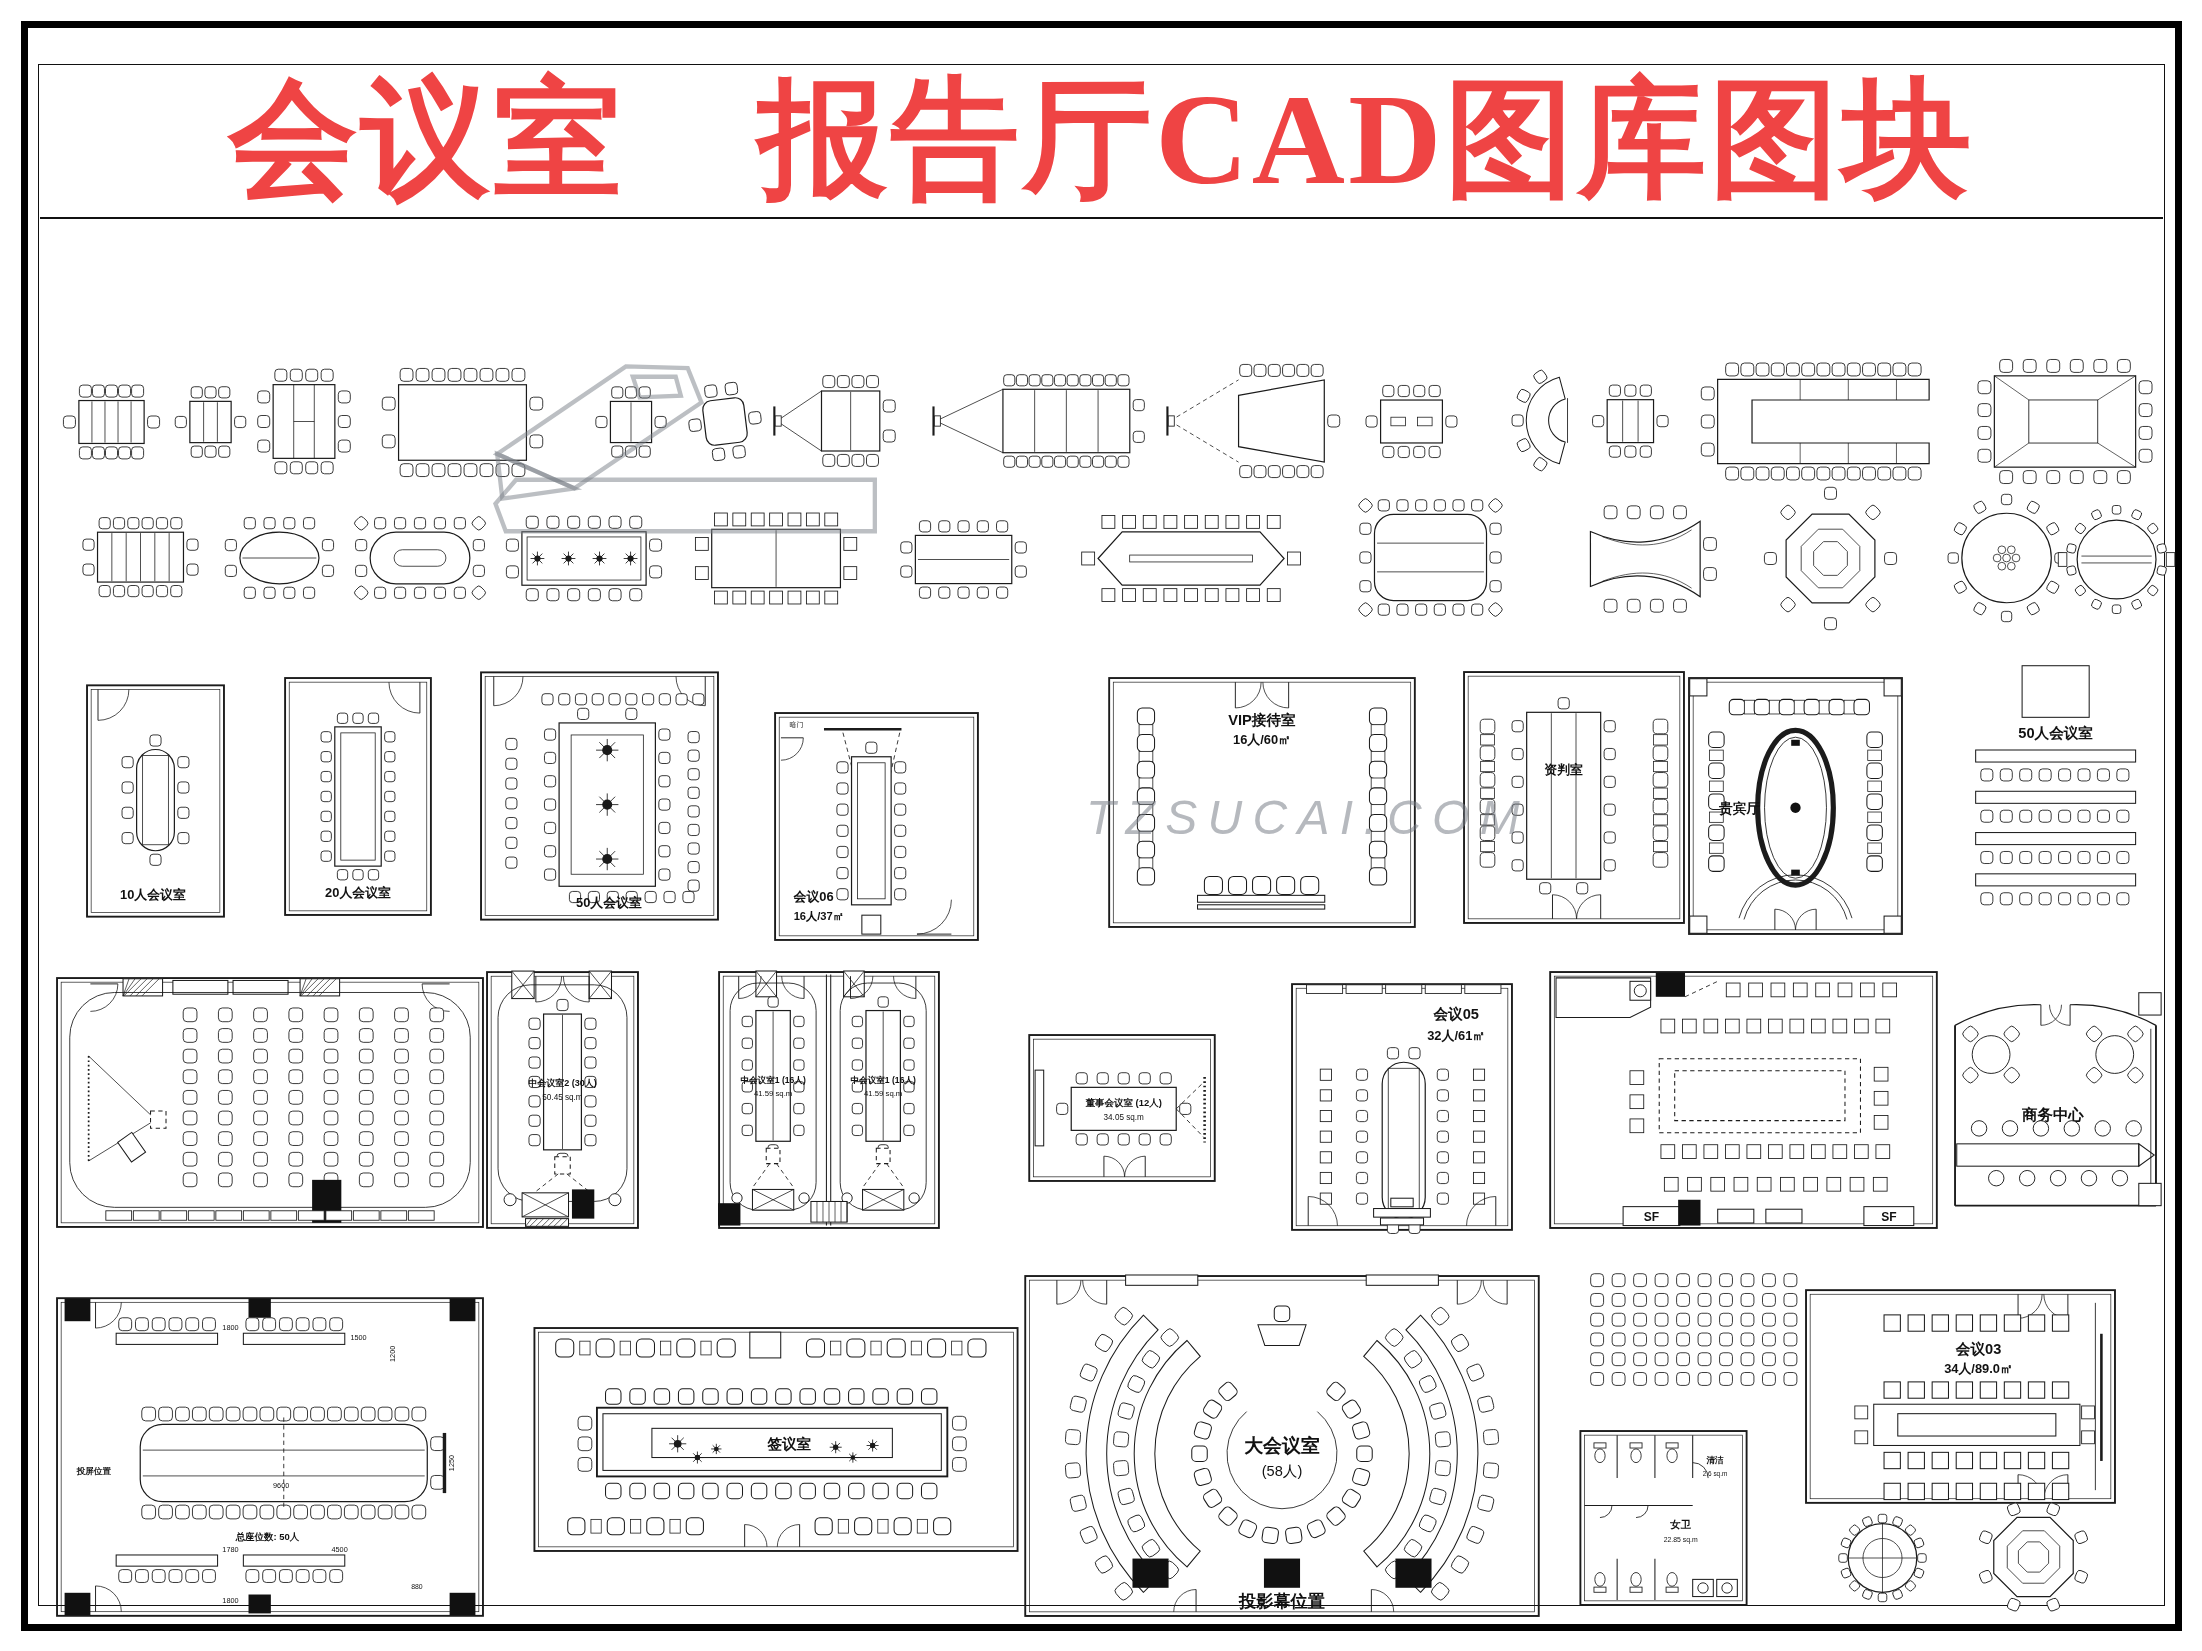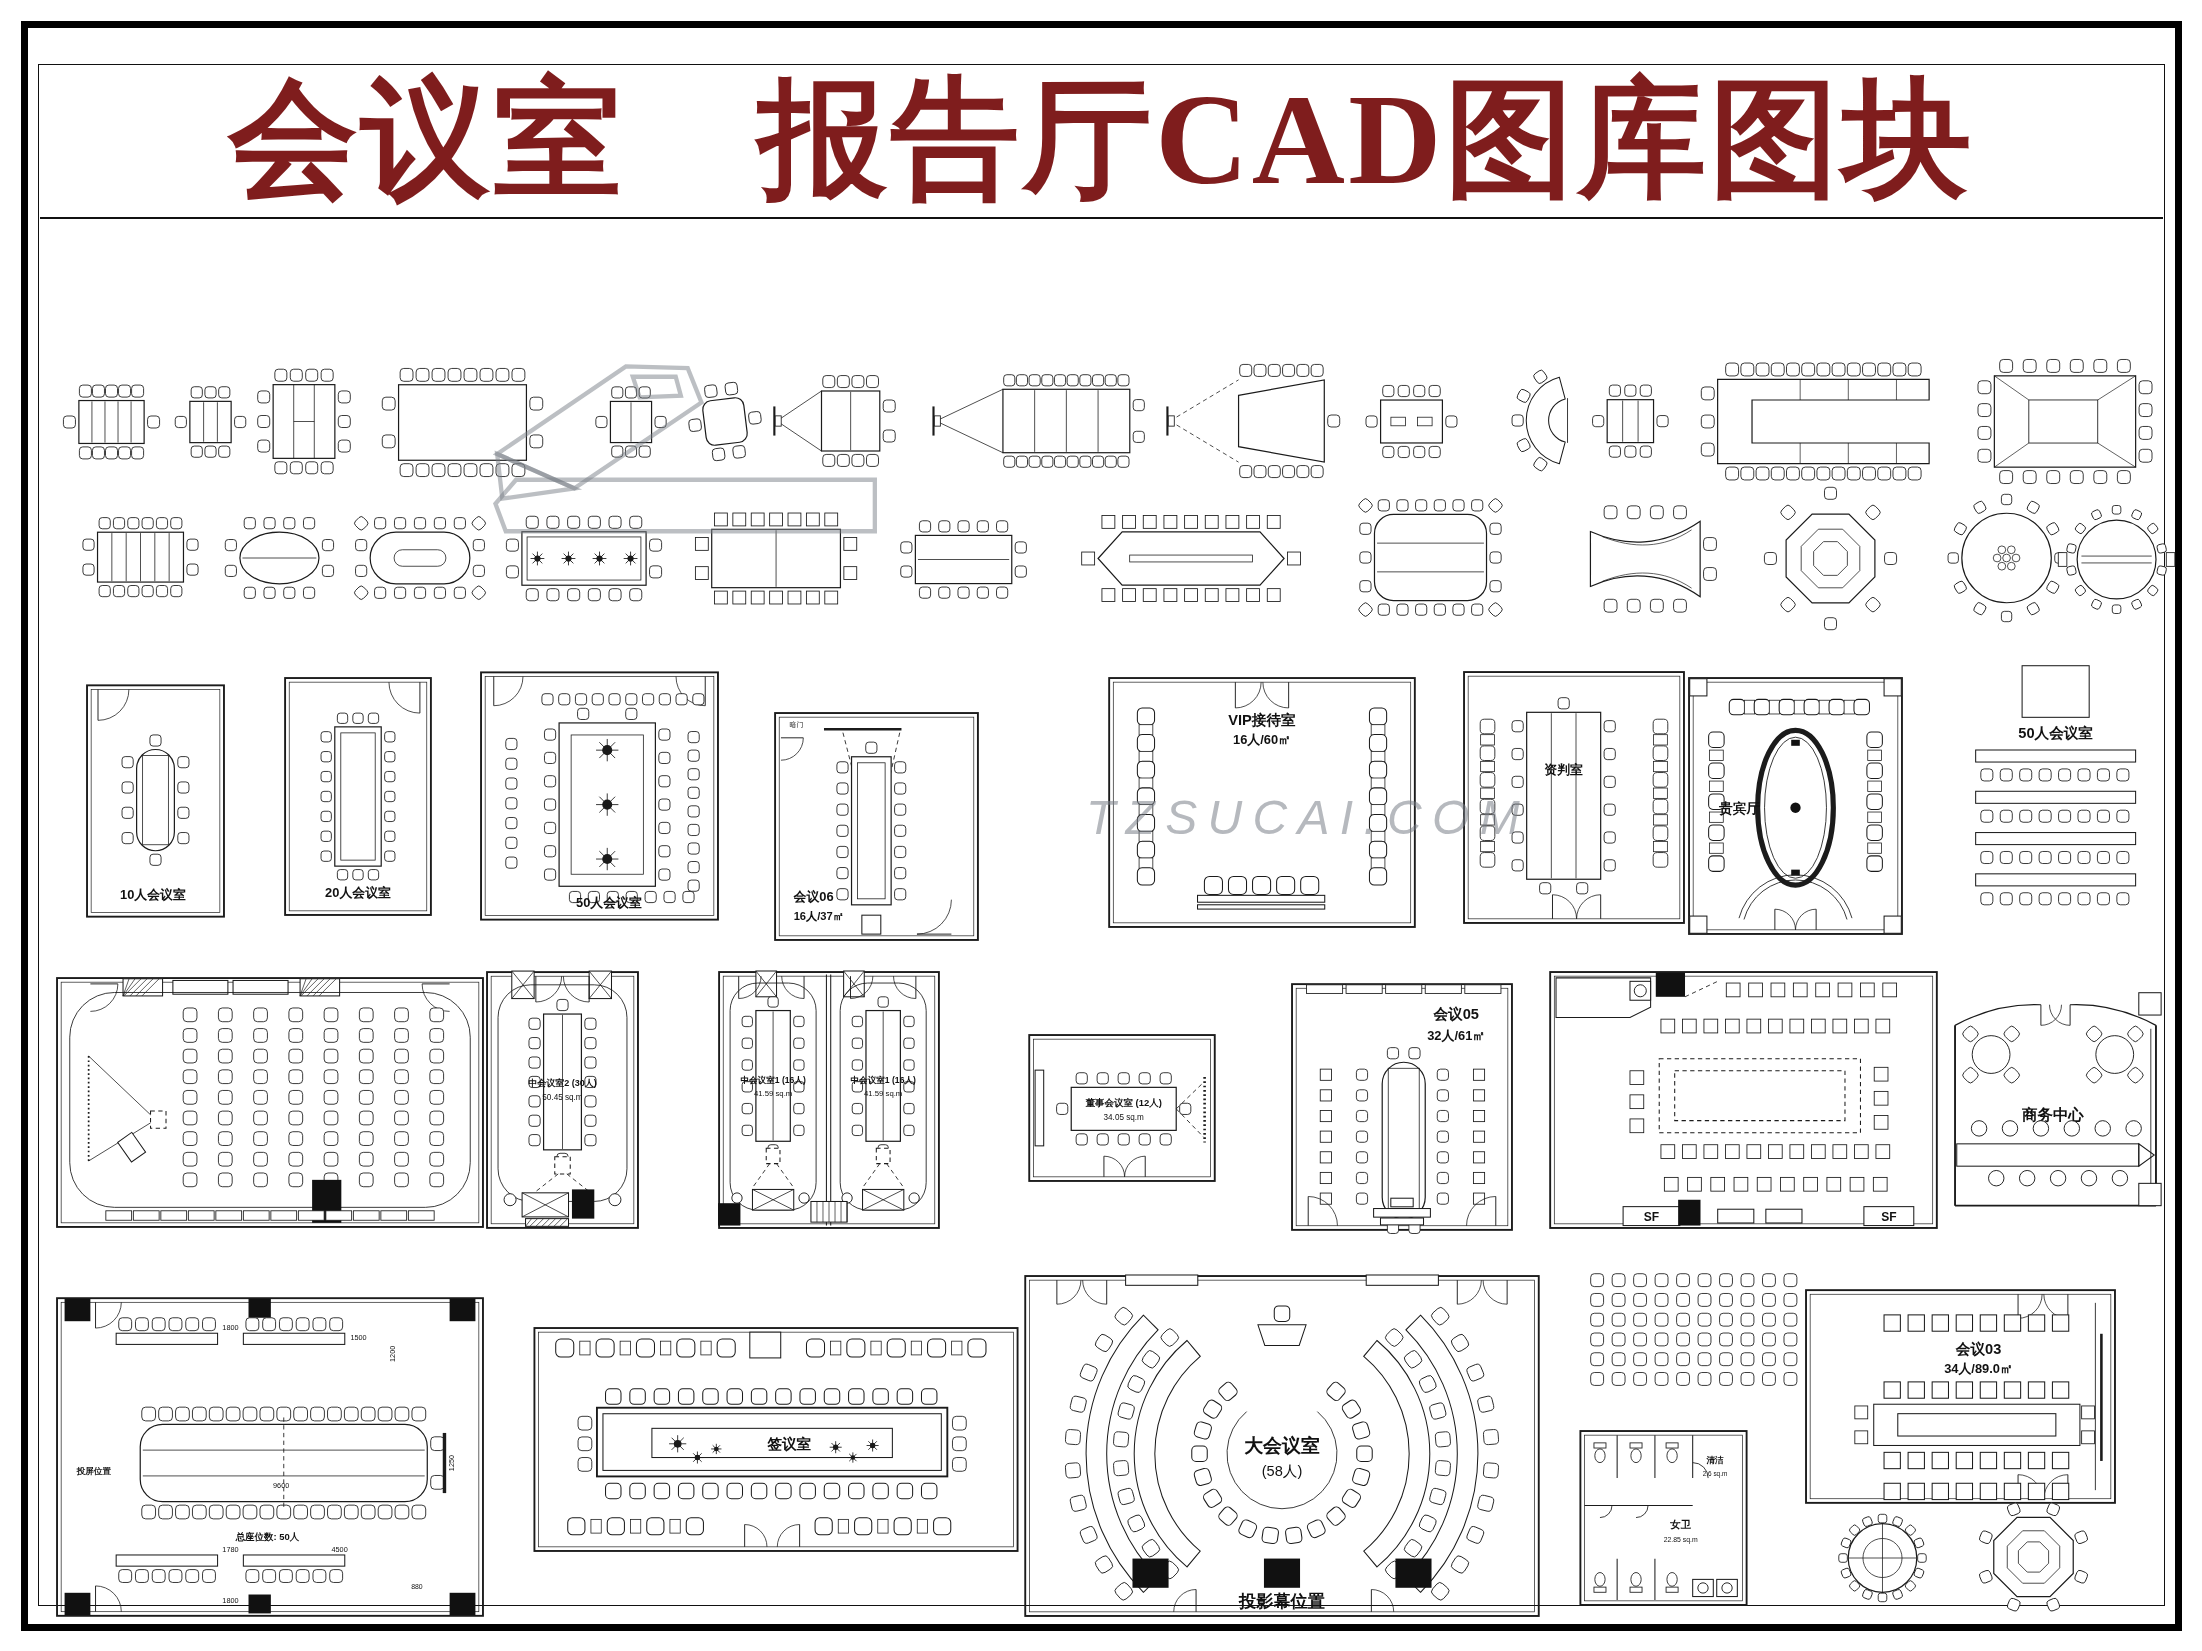--- a/index.html
+++ b/index.html
@@ -2,21 +2,21 @@
 <html style="font-size:13.8px"><head>
 <meta charset="utf-8">
 <style>
   html,body{margin:0;padding:0;background:#e8e8e8;}
   .sheet{position:relative;width:2203px;height:1652px;background:#fff;overflow:hidden;
          font-family:"Liberation Sans",sans-serif;}
   .frame-outer{position:absolute;left:20.6px;top:20.6px;right:20.6px;bottom:20.6px;border:7.7px solid #000;}
   .frame-inner{position:absolute;left:38px;top:64px;right:38px;bottom:46px;border:1.7px solid #111;}
   .title{position:absolute;left:52px;right:52px;top:72px;text-align:center;
          font-family:"Liberation Serif",serif;font-weight:700;font-size:129px;line-height:1.05;
-         color:#7f1d1d;letter-spacing:3.4px;white-space:nowrap;}
+         color:#ef4444;letter-spacing:3.4px;white-space:nowrap;}
   .title-rule{position:absolute;left:40px;right:40px;top:217px;height:1.7px;background:#111;}
   #canvas{position:absolute;left:0;top:0;width:2203px;height:1652px;}
   #canvas svg{position:absolute;overflow:visible;}
   svg text{font-family:"Liberation Sans",sans-serif;fill:#111;}
   .wm-logo{position:absolute;left:471px;top:351px;pointer-events:none;}
   .wm-text{position:absolute;left:712px;top:532px;font-size:176px;font-weight:700;line-height:1;
            color:rgba(122,128,136,0.55);letter-spacing:5.2px;white-space:nowrap;pointer-events:none;}
   .wm-url{position:absolute;left:1086px;top:790px;font-size:48px;font-weight:400;
           color:rgba(122,128,136,0.55);letter-spacing:10.3px;white-space:nowrap;pointer-events:none;font-style:italic;}
 </style>

